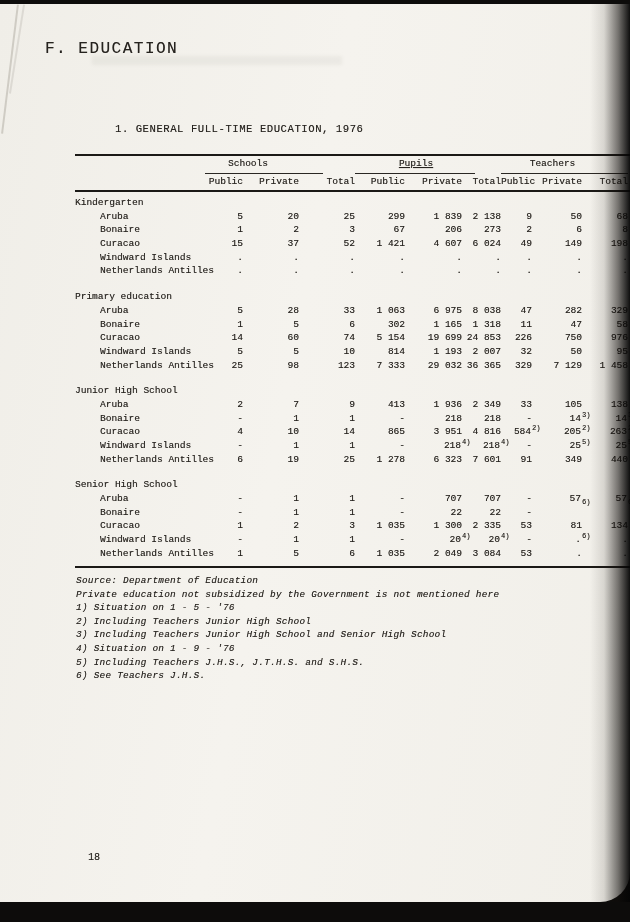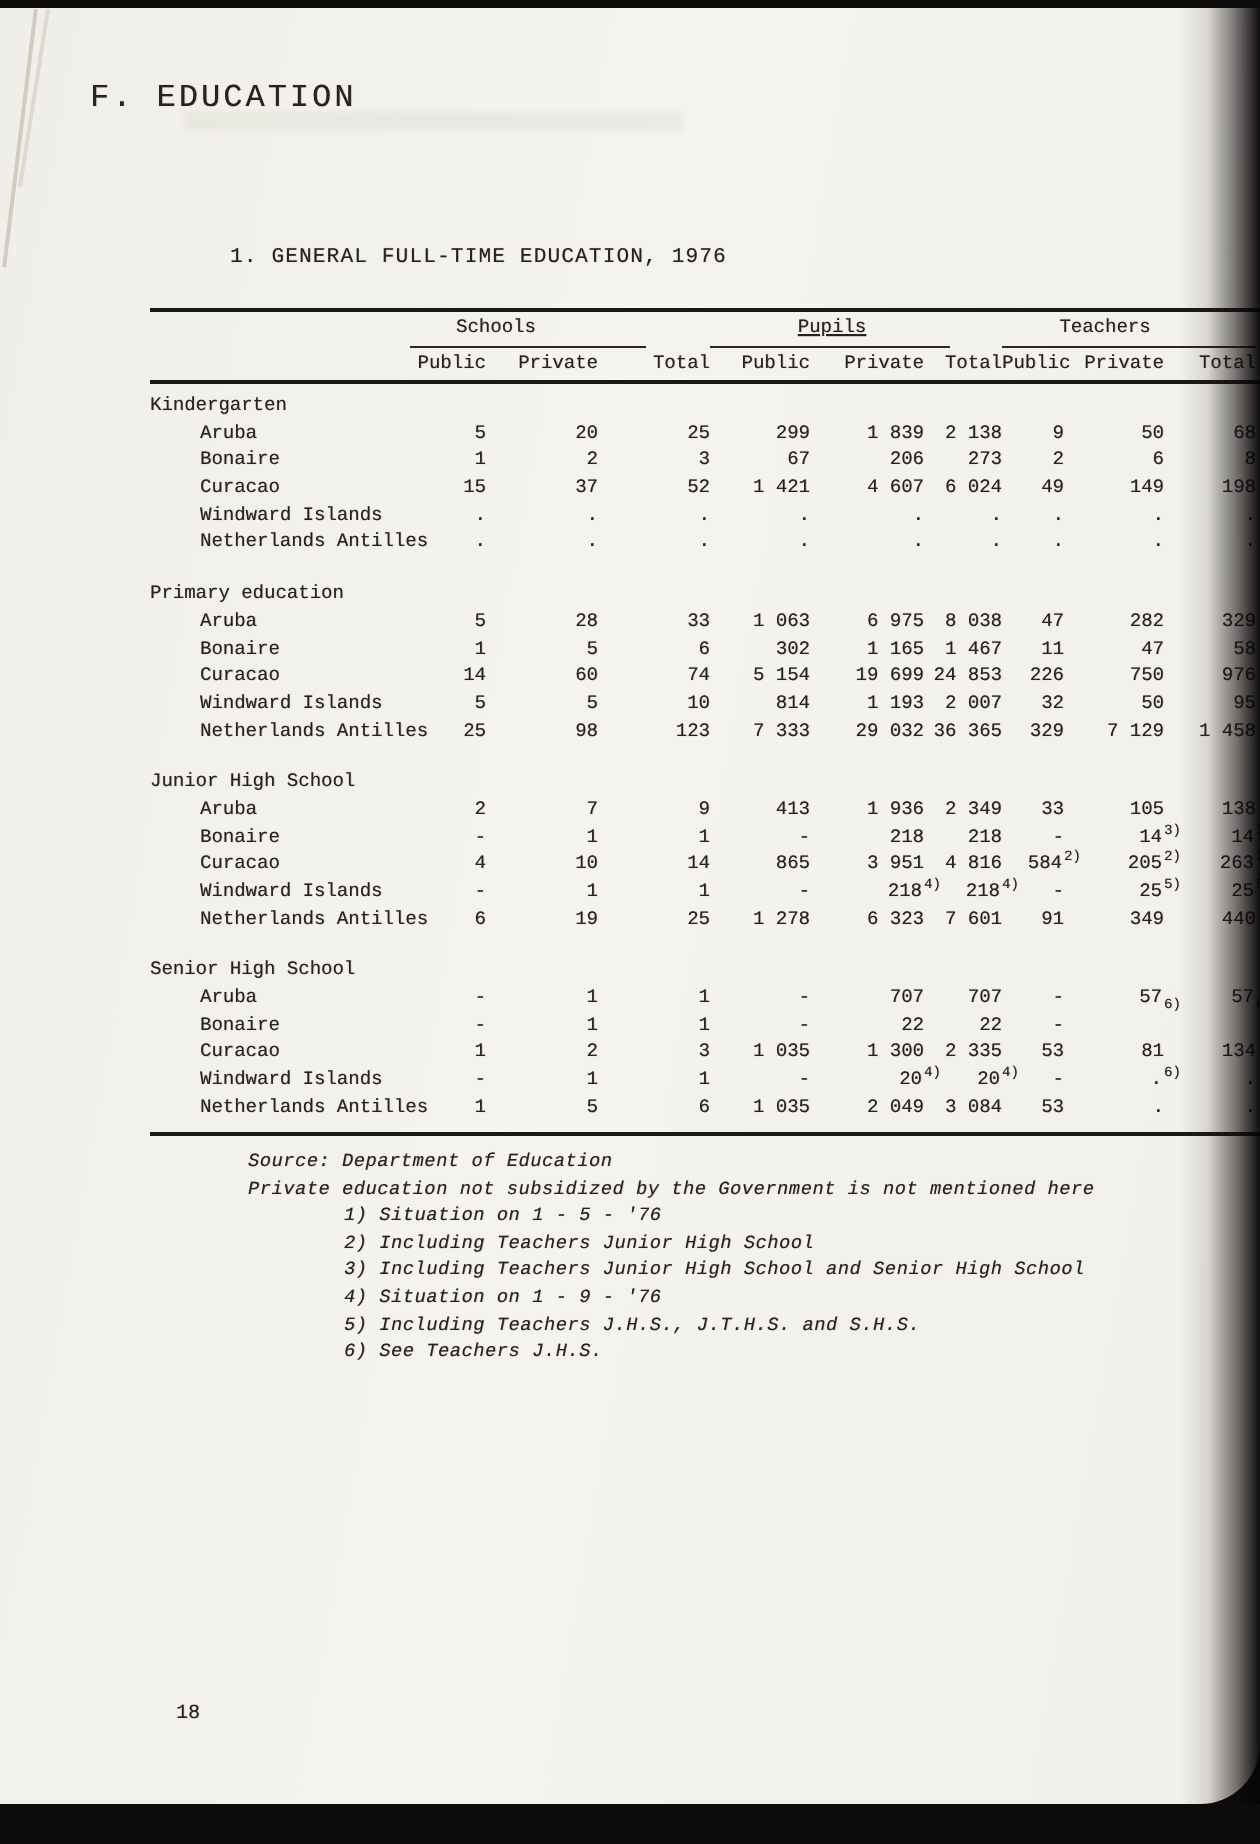--- a/index.html
+++ b/index.html
@@ -37,21 +37,21 @@
   .section + .section{margin-top:12px;}
   .section-title{height:13.7px;line-height:13.7px;white-space:nowrap;}
   .trow{height:13.7px;line-height:13.7px;}
   .trow .row-label{padding-left:25px;white-space:nowrap;}
   .trow .num{text-align:right;overflow:visible;white-space:nowrap;}
   .ref{display:inline-block;width:0;overflow:visible;white-space:nowrap;
        font-size:7px;position:relative;margin-left:1px;}
   .ref.sup{top:-4px;} .ref.sub{top:3px;}
   #footnotes{position:absolute;left:76px;top:570px;font-size:9.3px;line-height:13.6px;
     font-style:italic;letter-spacing:0.3px;}
-  #footnotes div{white-space:nowrap;margin-left:48px;}
+  #footnotes div{white-space:nowrap;}
   #page-number{position:absolute;left:88px;top:848px;font-size:10px;}
   
   #right-edge-shadow{position:absolute;top:0;bottom:0;right:0;width:40px;z-index:6;
     background:linear-gradient(to right,rgba(25,20,15,0) 0%,rgba(25,20,15,0.12) 35%,
       rgba(15,12,10,0.55) 70%,rgba(5,5,5,0.96) 100%);}
   #top-edge{position:absolute;left:0;top:0;width:630px;height:4px;background:#0d0c0b;z-index:7;}
   #bottom-edge{position:absolute;left:0;bottom:0;width:630px;height:20px;background:#0d0c0b;z-index:7;}
   .corner-line{position:absolute;background:#cfccc4;width:1.5px;z-index:2;}
   #corner-line-1{left:9px;top:0px;height:130px;transform:rotate(7deg);}
   #corner-line-2{left:16px;top:0px;height:90px;transform:rotate(9deg);opacity:0.6;}
@@ -184,21 +184,21 @@
           <div class="num">282</div>
           <div class="num">329</div>
         </div>
         <div class="trow cols10">
           <div class="row-label">Bonaire</div>
           <div class="num">1</div>
           <div class="num">5</div>
           <div class="num">6</div>
           <div class="num">302</div>
           <div class="num">1 165</div>
-          <div class="num">1 467</div>
+          <div class="num">1 318</div>
           <div class="num">11</div>
           <div class="num">47</div>
           <div class="num">58</div>
         </div>
         <div class="trow cols10">
           <div class="row-label">Curacao</div>
           <div class="num">14</div>
           <div class="num">60</div>
           <div class="num">74</div>
           <div class="num">5 154</div>

